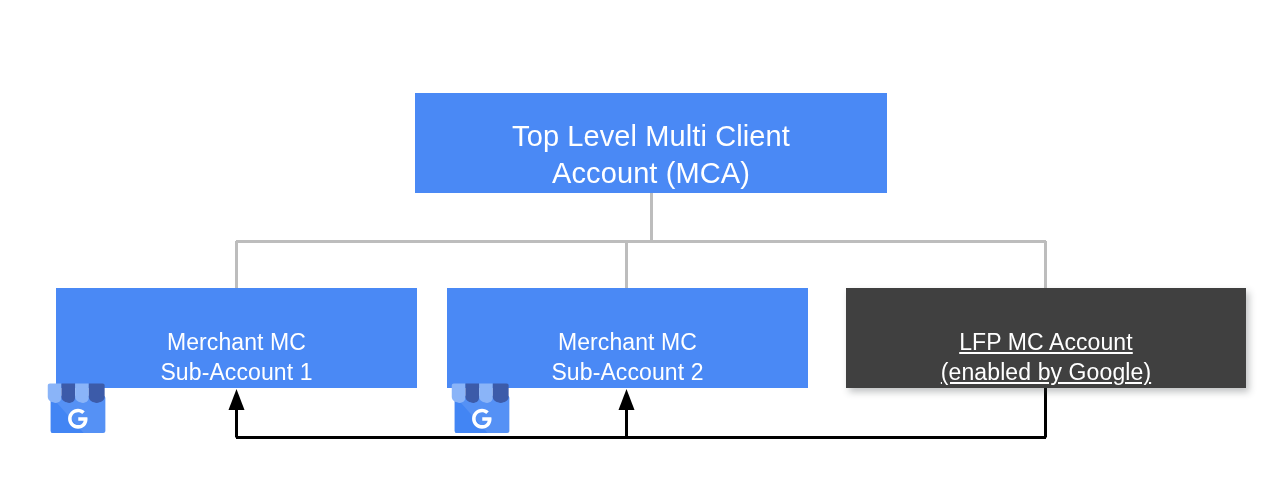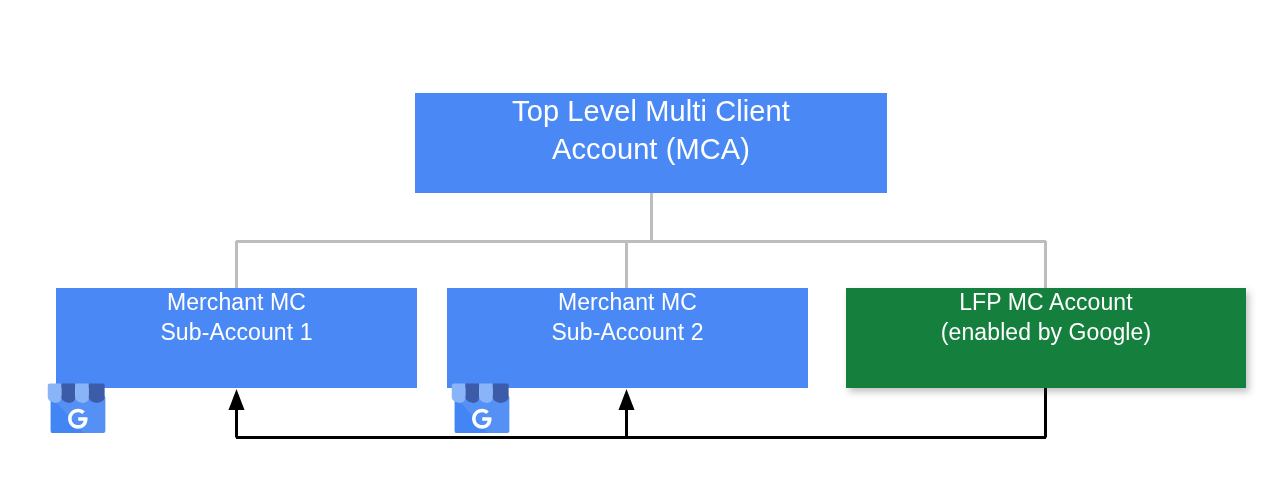--- a/index.html
+++ b/index.html
@@ -29,21 +29,21 @@
     width: 1286px;
     height: 501px;
     pointer-events: none;
   }
 
   
   .node {
     position: absolute;
     box-sizing: border-box;
     display: flex;
-    align-items: flex-start;
+    align-items: flex-end;
     justify-content: center;
     text-align: center;
     color: #ffffff;
     line-height: 1.30;
     letter-spacing: 0.1px;
     white-space: pre-line;
     z-index: 3;
   }
 
   .node-mca {
@@ -130,21 +130,21 @@
   <div class="node node-sub1" style="background:#4A89F5;">
     <span>Merchant MC
 Sub-Account 1</span>
   </div>
 
   <div class="node node-sub2" style="background:#4A89F5;">
     <span>Merchant MC
 Sub-Account 2</span>
   </div>
 
-  <div class="node node-lfp" style="background:#15803d;">
+  <div class="node node-lfp" style="background:#404040;text-decoration:underline;">
     <span>LFP MC Account
 (enabled by Google)</span>
   </div>
 
   <div class="gmb-icon gmb-icon-1">
     <svg viewBox="0 0 100 100" aria-hidden="true">
       <defs>
         <clipPath id="gmbBody1">
             <rect x="12" y="44" width="76" height="52" rx="3"></rect>
           </clipPath>

